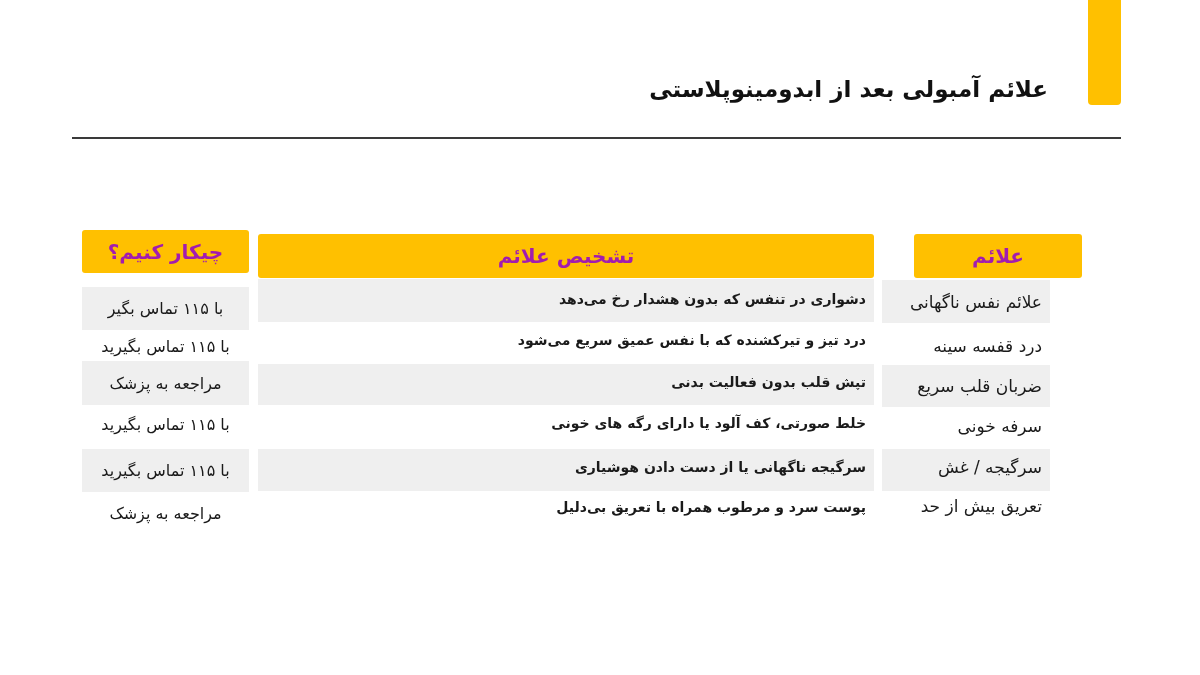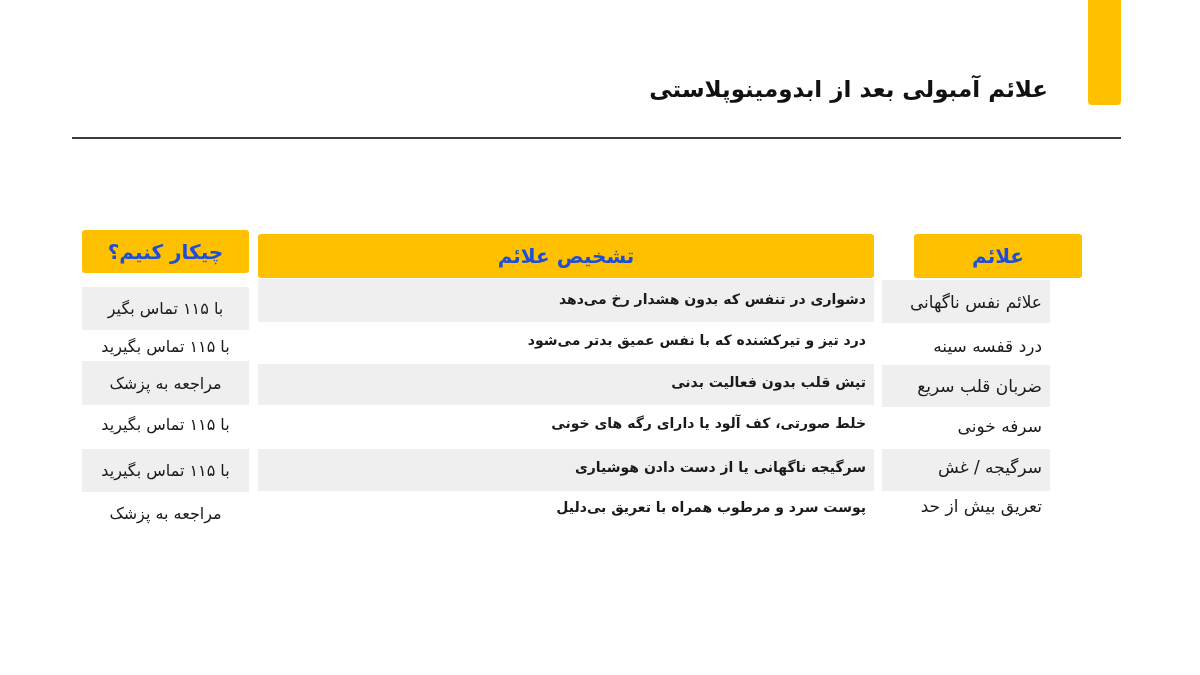--- a/index.html
+++ b/index.html
@@ -14,21 +14,21 @@
     .title {
       position: absolute; right: 152px; top: 76px; direction: rtl;
       font-size: 23px; font-weight: bold; color: #111; white-space: nowrap;
     }
     .divider {
       position: absolute; left: 72px; top: 137px; width: 1049px; height: 2px; background: #3a3a3a;
     }
     .hdr {
       position: absolute; background: #FFC000; border-radius: 3px;
       display: flex; align-items: center; justify-content: center;
-      font-size: 20px; font-weight: bold; color: #1d4ed8;
+      font-size: 20px; font-weight: bold; color: #a21caf;
     }
     .band { position: absolute; background: #EFEFEF; }
     .cell {
       position: absolute; direction: rtl; white-space: nowrap;
       display: flex; align-items: center;
     }
     .cell.right-col { font-size: 17px; justify-content: flex-start; }
     .cell.mid-col { font-size: 14px; justify-content: flex-start; font-weight: bold; }
     .cell.left-col { font-size: 16px; justify-content: center; }
   </style>
@@ -56,21 +56,21 @@
 <div class="band" style="left:82px; top:449px; width:167px; height:43px;"></div>
 
 <div class="cell right-col" style="left:882px; top:280px; width:160px; height:43px;">علائم نفس ناگهانی</div>
 <div class="cell right-col" style="left:882px; top:326px; width:160px; height:40px;">درد قفسه سینه</div>
 <div class="cell right-col" style="left:882px; top:365px; width:160px; height:42px;">ضربان قلب سریع</div>
 <div class="cell right-col" style="left:882px; top:406px; width:160px; height:40px;text-align:right;">سرفه خونی</div>
 <div class="cell right-col" style="left:882px; top:446px; width:160px; height:42px;">سرگیجه / غش</div>
 <div class="cell right-col" style="left:882px; top:486px; width:160px; height:40px;">تعریق بیش از حد</div>
 
 <div class="cell mid-col" style="left:258px; top:279px; width:608px; height:40px;">دشواری در تنفس که بدون هشدار رخ می‌دهد</div>
-<div class="cell mid-col" style="left:258px; top:320px; width:608px; height:40px;">درد تیز و تیرکشنده که با نفس عمیق بدتر می‌شود</div>
+<div class="cell mid-col" style="left:258px; top:320px; width:608px; height:40px;">درد تیز و تیرکشنده که با نفس عمیق سریع می‌شود</div>
 <div class="cell mid-col" style="left:258px; top:362px; width:608px; height:40px;">تپش قلب بدون فعالیت بدنی</div>
 <div class="cell mid-col" style="left:258px; top:403px; width:608px; height:40px;">خلط صورتی، کف آلود یا دارای رگه های خونی</div>
 <div class="cell mid-col" style="left:258px; top:447px; width:608px; height:40px;">سرگیجه ناگهانی یا از دست دادن هوشیاری</div>
 <div class="cell mid-col" style="left:258px; top:487px; width:608px; height:40px;">پوست سرد و مرطوب همراه با تعریق بی‌دلیل</div>
 
 <div class="cell left-col" style="left:82px; top:287px; width:167px; height:43px;">با ۱۱۵ تماس بگیر</div>
 <div class="cell left-col" style="left:82px; top:326px; width:167px; height:40px;">با ۱۱۵ تماس بگیرید</div>
 <div class="cell left-col" style="left:82px; top:361px; width:167px; height:44px;">مراجعه به پزشک</div>
 <div class="cell left-col" style="left:82px; top:404px; width:167px; height:40px;">با ۱۱۵ تماس بگیرید</div>
 <div class="cell left-col" style="left:82px; top:449px; width:167px; height:43px;">با ۱۱۵ تماس بگیرید</div>

